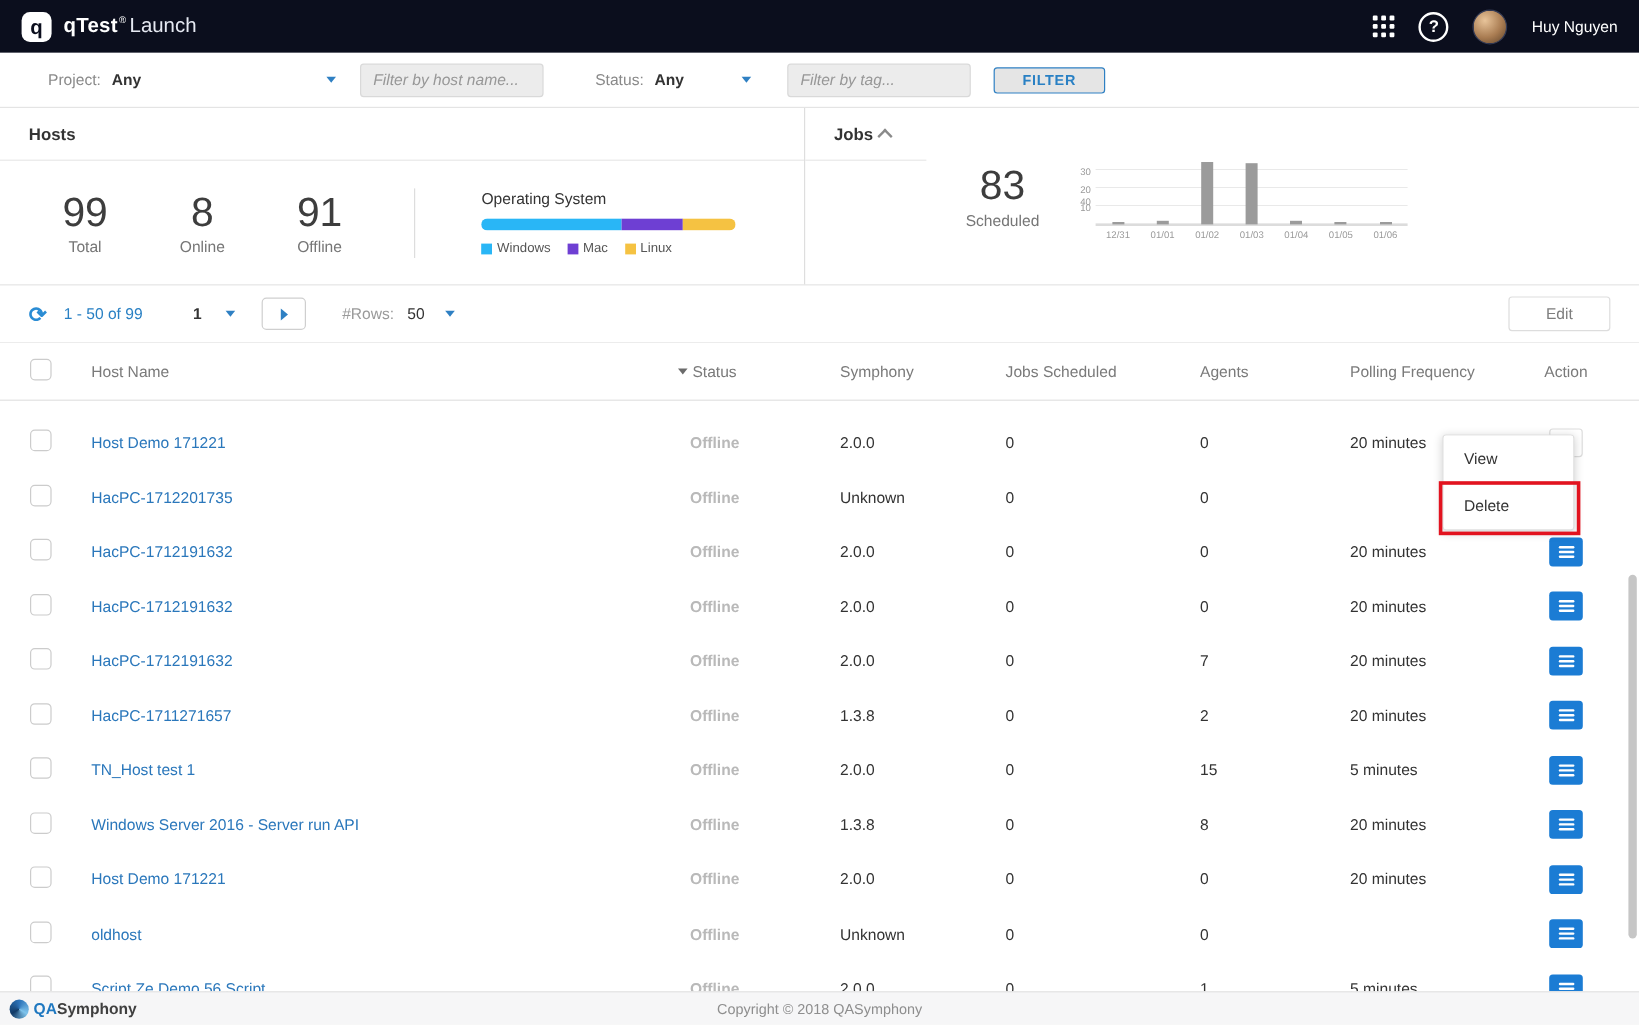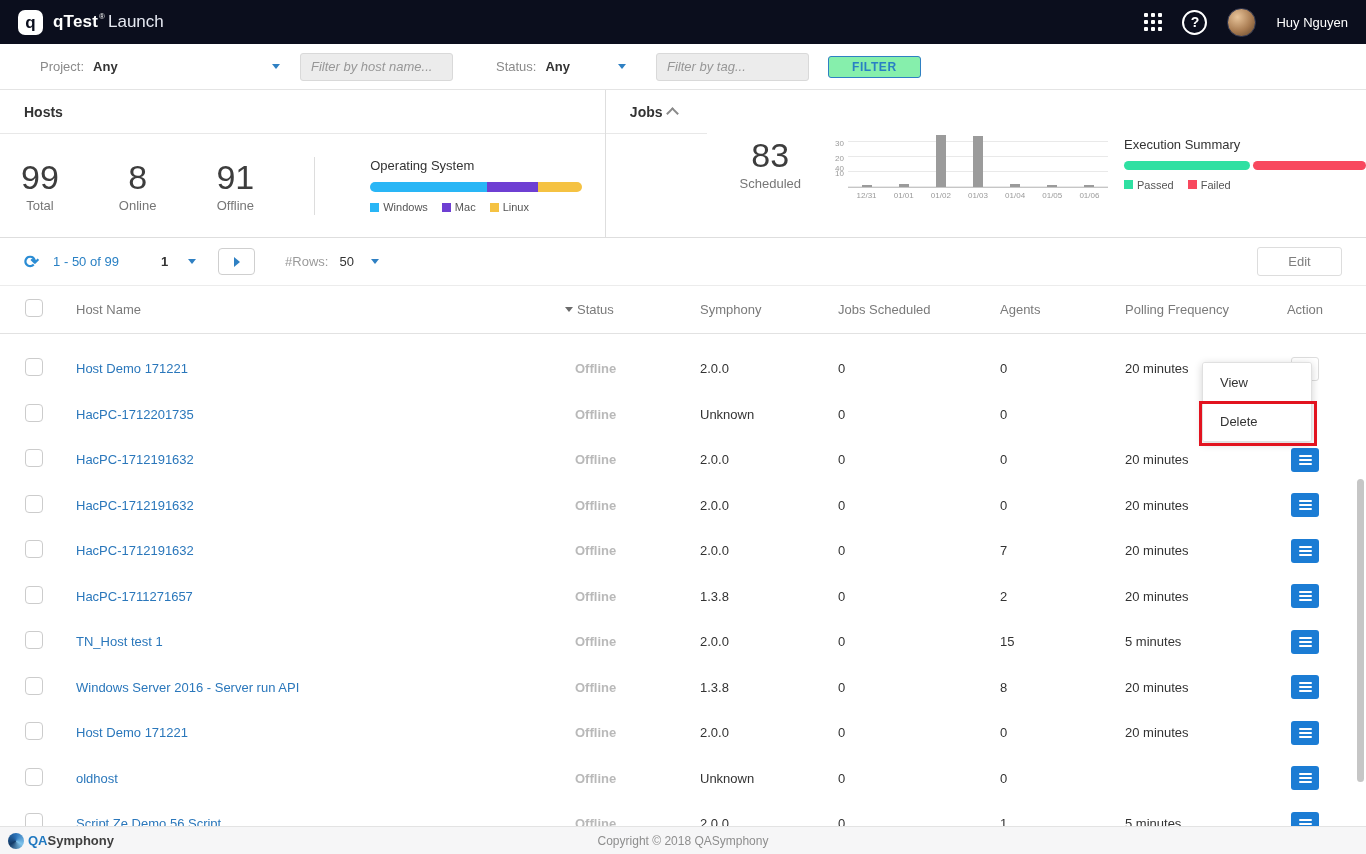--- a/index.html
+++ b/index.html
@@ -28,32 +28,32 @@
   .fg-project{width:240px}
   .fg-status{width:130px;margin-left:43px}
   .flabel{color:#8a8a8a}
   .fvalue{font-weight:bold;color:#333;margin-left:9px}
   .caret{width:0;height:0;border-left:4px solid transparent;border-right:4px solid transparent;border-top:5px solid #2f80c3}
   .fg-caret{margin-left:auto}
   .finput{width:153px;height:28px;background:#ececec;border:1px solid #d9d9d9;border-radius:3px;padding:0 10px;font-size:13px;font-family:inherit;color:#444}
   .finput::placeholder{font-style:italic;color:#979797}
   .fi-host{margin-left:20px}
   .fi-tag{margin-left:30px}
-  .filter-btn{margin-left:19px;height:22px;padding:0 23px;background:#86efac;border:1px solid #2f80c3;border-radius:3px;color:#2980c4;font-weight:bold;font-size:12px;letter-spacing:.6px}
+  .filter-btn{margin-left:19px;height:22px;padding:0 23px;background:#e5e5e5;border:1px solid #2f80c3;border-radius:3px;color:#2980c4;font-weight:bold;font-size:12px;letter-spacing:.6px}
 
   
   .panels{display:flex;height:148px;border-bottom:1px solid #dedede;background:#fff}
   .panel-left{width:671px;border-right:1px solid #dedede;display:flex;flex-direction:column}
   .panel-right{flex:1;display:flex;}
   .panel-head{height:44px;flex:none;display:flex;align-items:center;justify-content:space-between;padding:0 24px;border-bottom:1px solid #e8e8e8;font-size:14px;font-weight:bold;color:#333}
   .collapse-btn{background:none;border:none;width:20px;height:20px;position:relative}
   .collapse-btn i{position:absolute;left:5px;top:7px;width:9px;height:9px;border-left:2px solid #8a8a8a;border-top:2px solid #8a8a8a;transform:rotate(45deg)}
   .panel-body{flex:1;display:flex;align-items:center}
   .stat{text-align:center;margin-right:60px}
-  .stats-left{padding-left:21px;display:flex;align-items:center}
+  .stats-left{padding-left:52px;display:flex;align-items:center}
   .stat-value{font-size:34px;color:#3d3d3d;line-height:1.15}
   .stat-label{font-size:13px;color:#767676;margin-top:1px}
   .vdivider{width:1px;height:58px;background:#ddd}
   .os-section{margin-left:55px}
   .section-title{font-size:13px;color:#333;margin-bottom:9px}
   .hbar{width:212px;height:10px;border-radius:5px;overflow:hidden;display:flex}
   .hbar .seg{height:100%}
   .legend{display:flex;gap:14px;margin-top:9px;font-size:11px;color:#555}
   .legend-item{display:flex;align-items:center;gap:4px}
   .swatch{width:9px;height:9px;display:inline-block}
@@ -261,37 +261,20 @@
                 <div class="x-label">12/31</div>
                 <div class="x-label">01/01</div>
                 <div class="x-label">01/02</div>
                 <div class="x-label">01/03</div>
                 <div class="x-label">01/04</div>
                 <div class="x-label">01/05</div>
                 <div class="x-label">01/06</div>
               </div>
           </div>
         </div>
-        <div class="exec-section">
-          <div class="section-title">Execution Summary</div>
-          <div class="exec-bar" id="exec-bar">
-              <span class="seg" style="width: 52%; background: rgb(47, 224, 162);"></span>
-              <span class="seg" style="width: 47%; background: rgb(248, 72, 94);"></span>
-            </div>
-          <div class="legend" id="exec-legend">
-              <span class="legend-item">
-                <span class="swatch" style="background: rgb(47, 224, 162);"></span>
-                <span>Passed</span>
-              </span>
-              <span class="legend-item">
-                <span class="swatch" style="background: rgb(248, 72, 94);"></span>
-                <span>Failed</span>
-              </span>
-            </div>
-        </div>
       </div>
     </div>
 
   </div>
 
   <div class="toolbar">
     <button class="refresh-btn">⟳</button>
     <span class="range-text">1 - 50 of 99</span>
     <div class="page-select">
       <span class="page-value">1</span>

